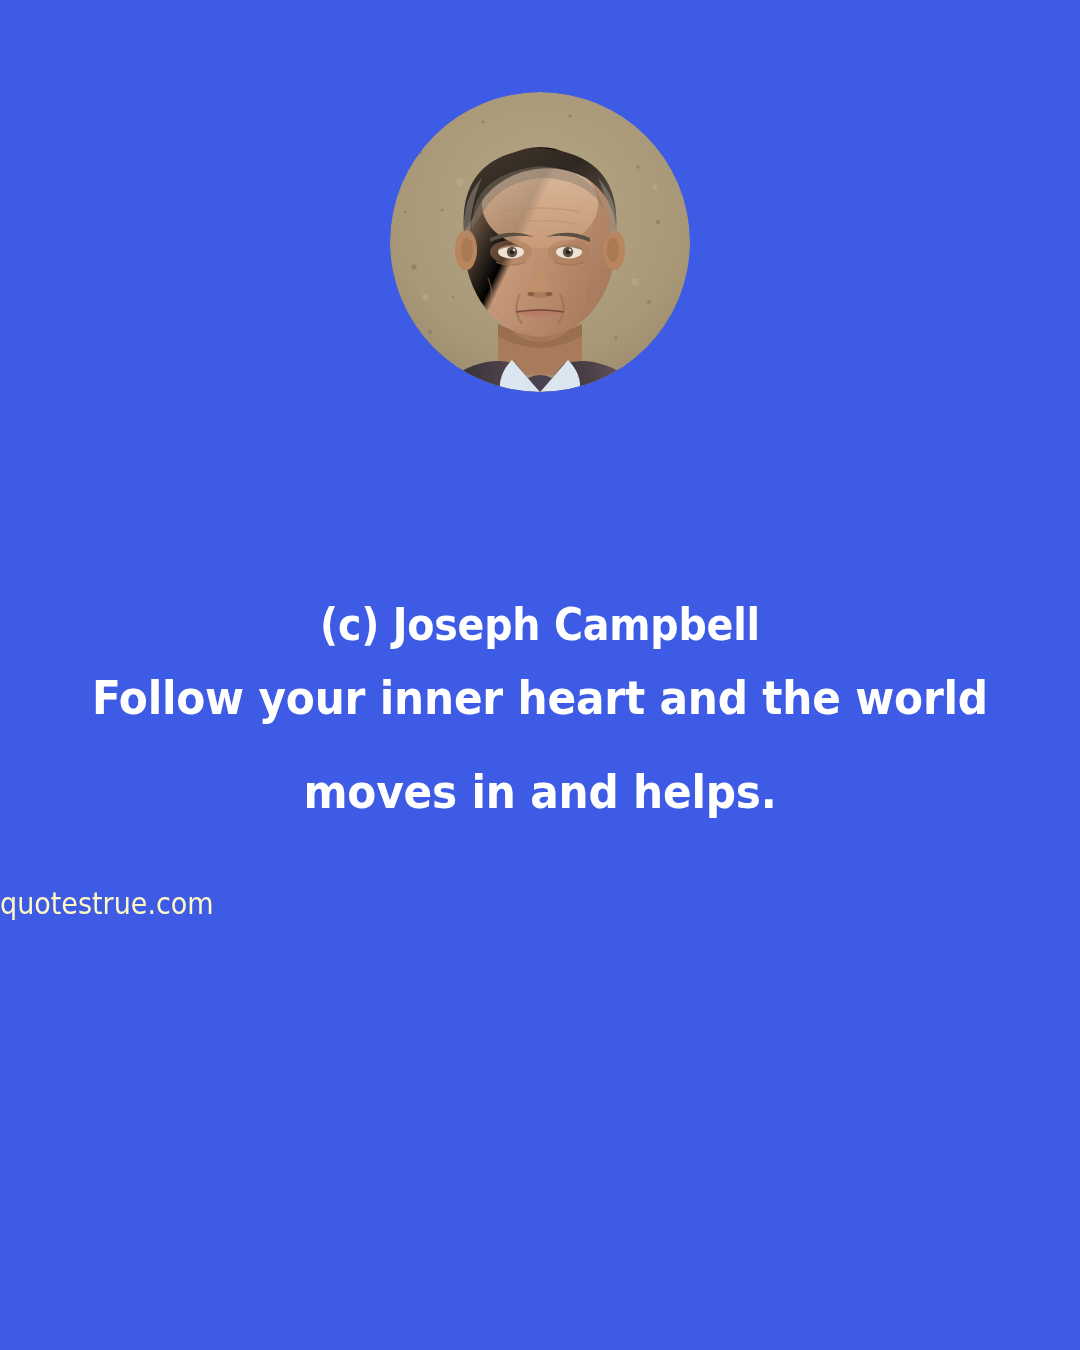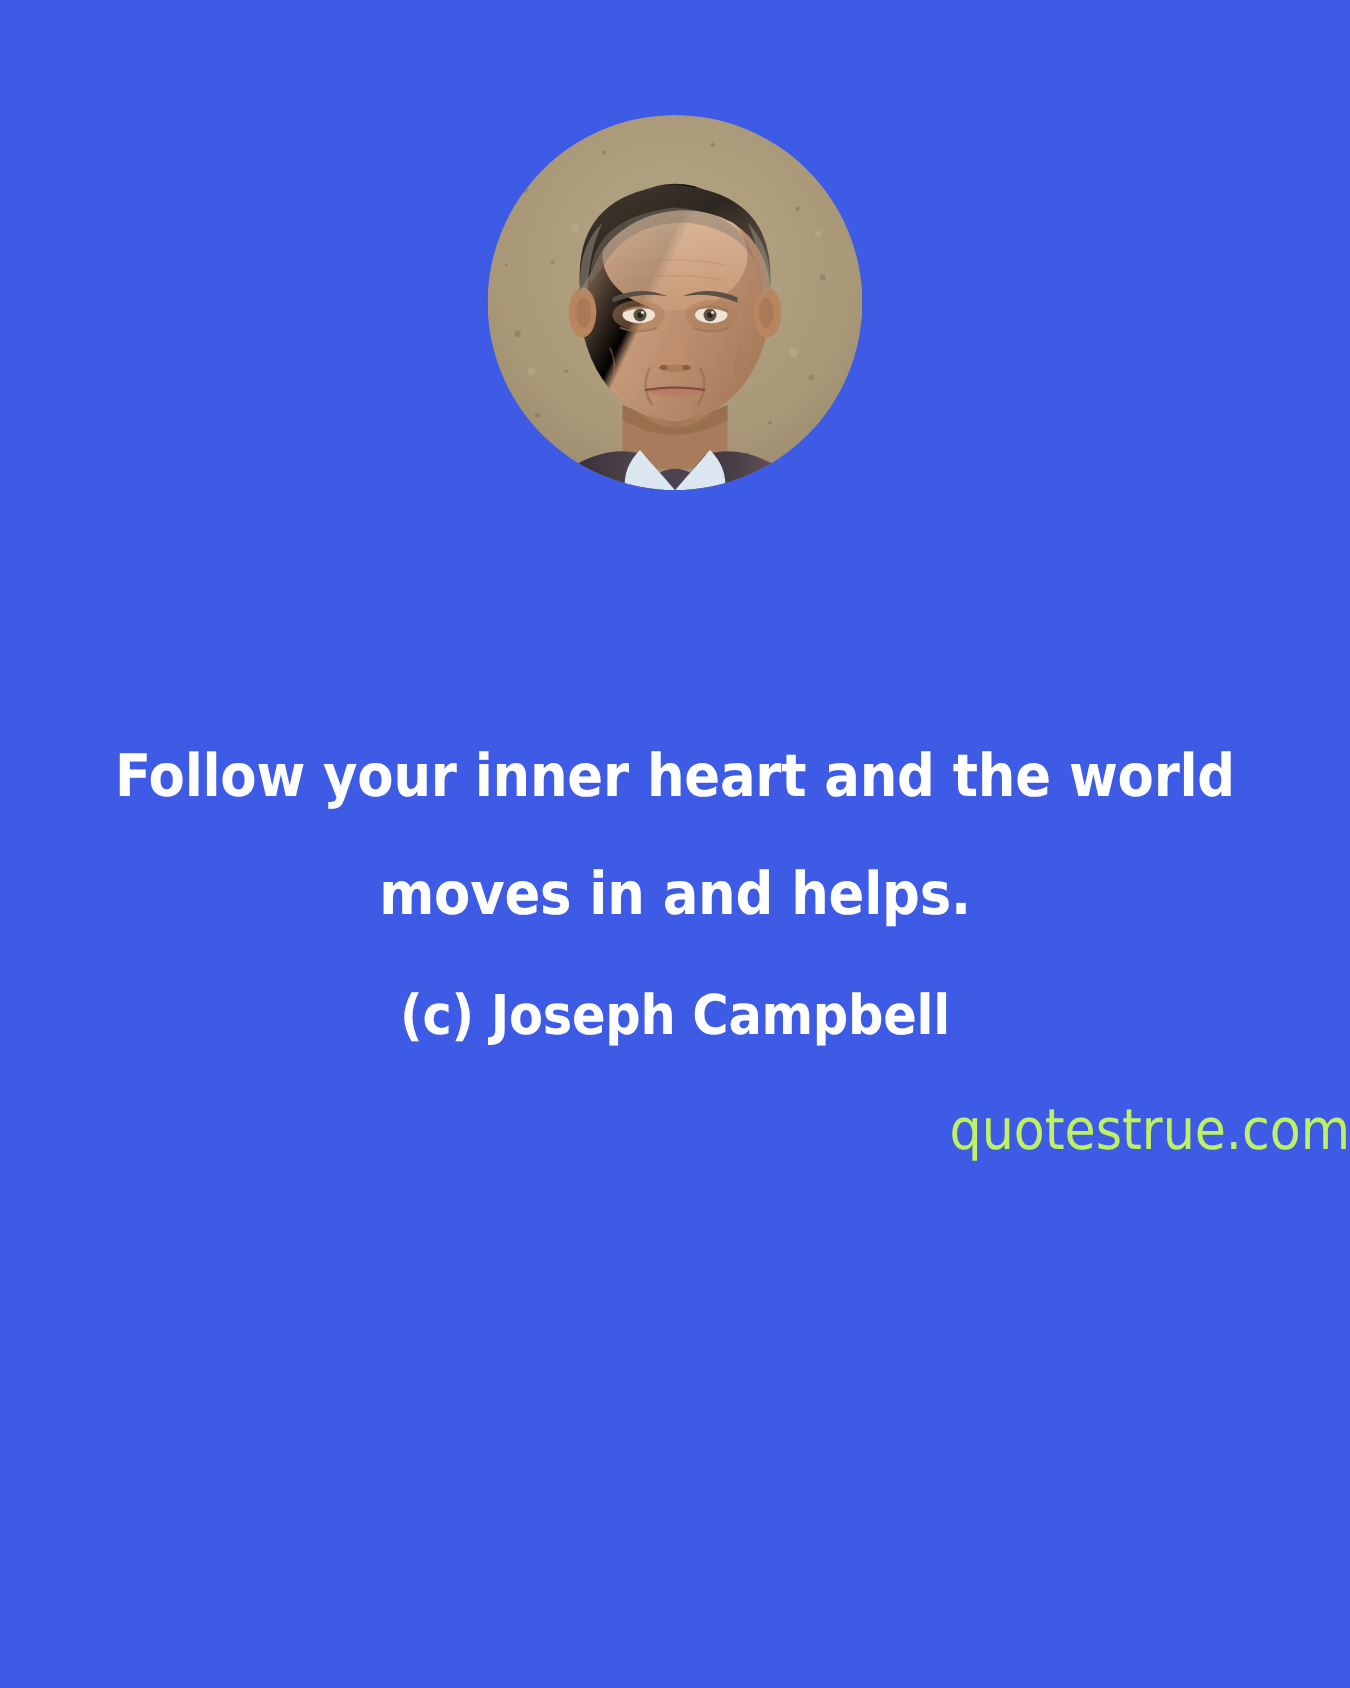--- a/index.html
+++ b/index.html
@@ -69,27 +69,27 @@
     font-size: 44px;
     font-weight: 700;
     line-height: 52px;
     letter-spacing: -0.2px;
     text-align: center;
   }
 
   #site-line {
     display: block;
     margin: 42px auto 0 auto;
-    color: #bef264;
+    color: #fef9c3;
     font-family: "DejaVu Sans Condensed", "Liberation Sans Narrow", "Liberation Sans", sans-serif;
-    font-size: 45px;
+    font-size: 30px;
     font-weight: 400;
     line-height: 46px;
     letter-spacing: 0px;
-    text-align: right;
+    text-align: left;
   }
 </style>
 </head>
 <body>
 
 <div id="quote-card">
 
   <div id="portrait-wrap">
     <svg id="portrait-svg" viewBox="0 0 300 300" xmlns="http://www.w3.org/2000/svg">
       <defs>
@@ -212,18 +212,18 @@
         <path d="M98 186 Q104 200 100 212" stroke="#A5765A" stroke-width="1.4" fill="none" opacity="0.5"></path>
         <path d="M202 186 Q196 200 200 212" stroke="#A5765A" stroke-width="1.4" fill="none" opacity="0.5"></path>
 
         <path d="M110 120 Q150 112 190 120" stroke="#B98A68" stroke-width="1.3" fill="none" opacity="0.45"></path>
         <path d="M112 132 Q150 125 188 132" stroke="#B98A68" stroke-width="1.3" fill="none" opacity="0.4"></path>
       </g>
     </svg>
   </div>
 
   <div id="text-block">
+    <div id="author-line">(c) Joseph Campbell</div>
     <div id="quote-text">Follow your inner heart and the world moves in and helps.</div>
-    <div id="author-line">(c) Joseph Campbell</div>
     <div id="site-line">quotestrue.com</div>
   </div>
 
 </div>
 
 </body></html>

